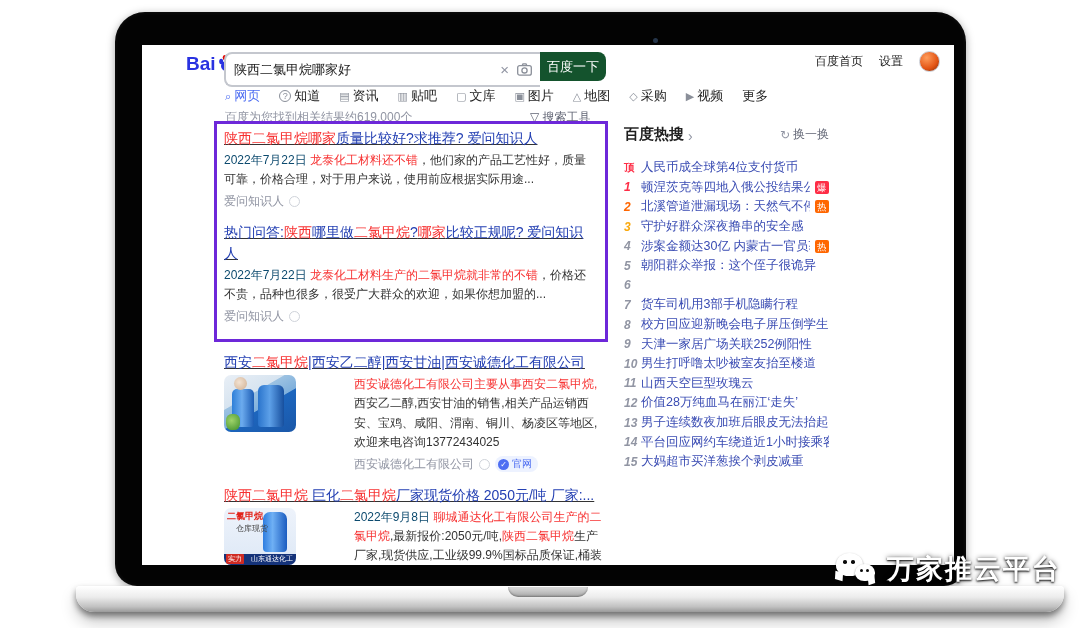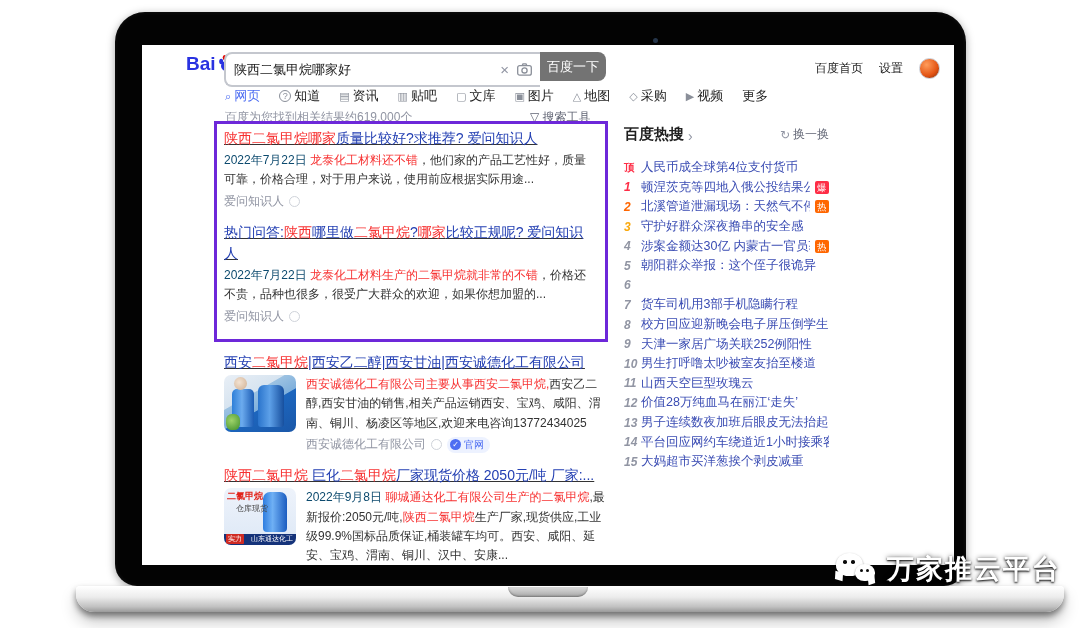--- a/index.html
+++ b/index.html
@@ -50,23 +50,23 @@
   .logo { position:absolute; left:8px; top:8px; display:flex; align-items:flex-end;
     gap:1px; }
   .logo .lat { color:#2932e1; font-size:19px; font-weight:bold; line-height:1;margin-left:36px; }
   .logo .cn { color:#000; font-size:16px; font-weight:bold; line-height:1.1; }
   .sbox { position:absolute; left:82px; top:7px; width:316px; height:35px;
     border:2px solid #c4c7ce; border-right:none; border-radius:8px 0 0 8px;
     display:flex; align-items:center; padding:0 8px; background:#fff; }
   .sbox .q { flex:1; font-size:13px; color:#222; white-space:nowrap; overflow:hidden; }
   .sbox .clr { color:#9195a3; font-size:15px; margin:0 8px; cursor:pointer; }
   .sbtn { position:absolute; left:398px; top:7px; width:66px; height:29px;
-    background:#737373; color:#fff; border-radius:0 8px 8px 0; font-size:13px;
+    background:#14532d; color:#fff; border-radius:0 8px 8px 0; font-size:13px;
     display:flex; align-items:center; justify-content:center; cursor:pointer; }
-  .toplinks { position:absolute; right:14px; top:13px; display:flex; gap:16px;
+  .toplinks { position:absolute; right:14px; top:6px; display:flex; gap:16px;
     align-items:center; font-size:12px; color:#222; }
   .avatar { width:21px; height:21px; border-radius:50%;
     background:radial-gradient(circle at 35% 30%,#ff9d5c,#e35414 60%,#7e2a08);
     border:1px solid #c9ccd4; }
 
   
   .tabs { position:absolute; left:83px; top:42px; display:flex; gap:19px;
     font-size:13px; color:#222; align-items:center; }
   .tab { display:flex; align-items:center; gap:3px; cursor:pointer; }
   .tab .ticon { font-size:11px; color:#8a8f99; line-height:1; }
@@ -89,21 +89,21 @@
   .r-snip { font-size:12px; line-height:1.62; color:#333; }
   .r-src { display:flex; align-items:center; gap:5px; font-size:12px;
     color:#9195a3; margin-top:3px; }
   .srcmark { width:11px; height:11px; border:1px solid #cfd3da; border-radius:50%;
     display:inline-block; }
   .gw { display:inline-flex; align-items:center; gap:3px; background:#edf2ff;
     color:#4e6ef2; font-size:10px; padding:1px 6px 1px 3px; border-radius:8px; }
   .gw .check { width:11px; height:11px; background:#4e6ef2; color:#fff;
     border-radius:50%; font-size:8px; line-height:11px; text-align:center; }
   .with-thumb { display:flex; gap:10px; }
-  .tcol { flex:1; min-width:0; }
+  .tcol { flex:1; min-width:0;margin-left:48px; }
   .thumb { width:72px; height:57px; border-radius:7px; flex-shrink:0;
     overflow:hidden; position:relative; cursor:pointer; }
   .thumb.barrels { background:linear-gradient(150deg,#e9eff6 0%,#d7e4f0 35%,#9cc2e2 36%,#7fb0dc 55%,#1d66be 56%,#1a57a8 100%); }
   .thumb.barrels::before { content:""; position:absolute; left:8px; top:14px;
     width:22px; height:38px; background:linear-gradient(90deg,#2e7fd8,#6cabee 45%,#1c5cb4);
     border-radius:5px 5px 3px 3px; }
   .thumb.barrels::after { content:""; position:absolute; left:34px; top:10px;
     width:26px; height:42px; background:linear-gradient(90deg,#2a74cc,#5da0e8 45%,#174f9e);
     border-radius:6px 6px 3px 3px; }
   .thumb.barrels .blob { position:absolute; left:2px; bottom:2px; width:14px;

